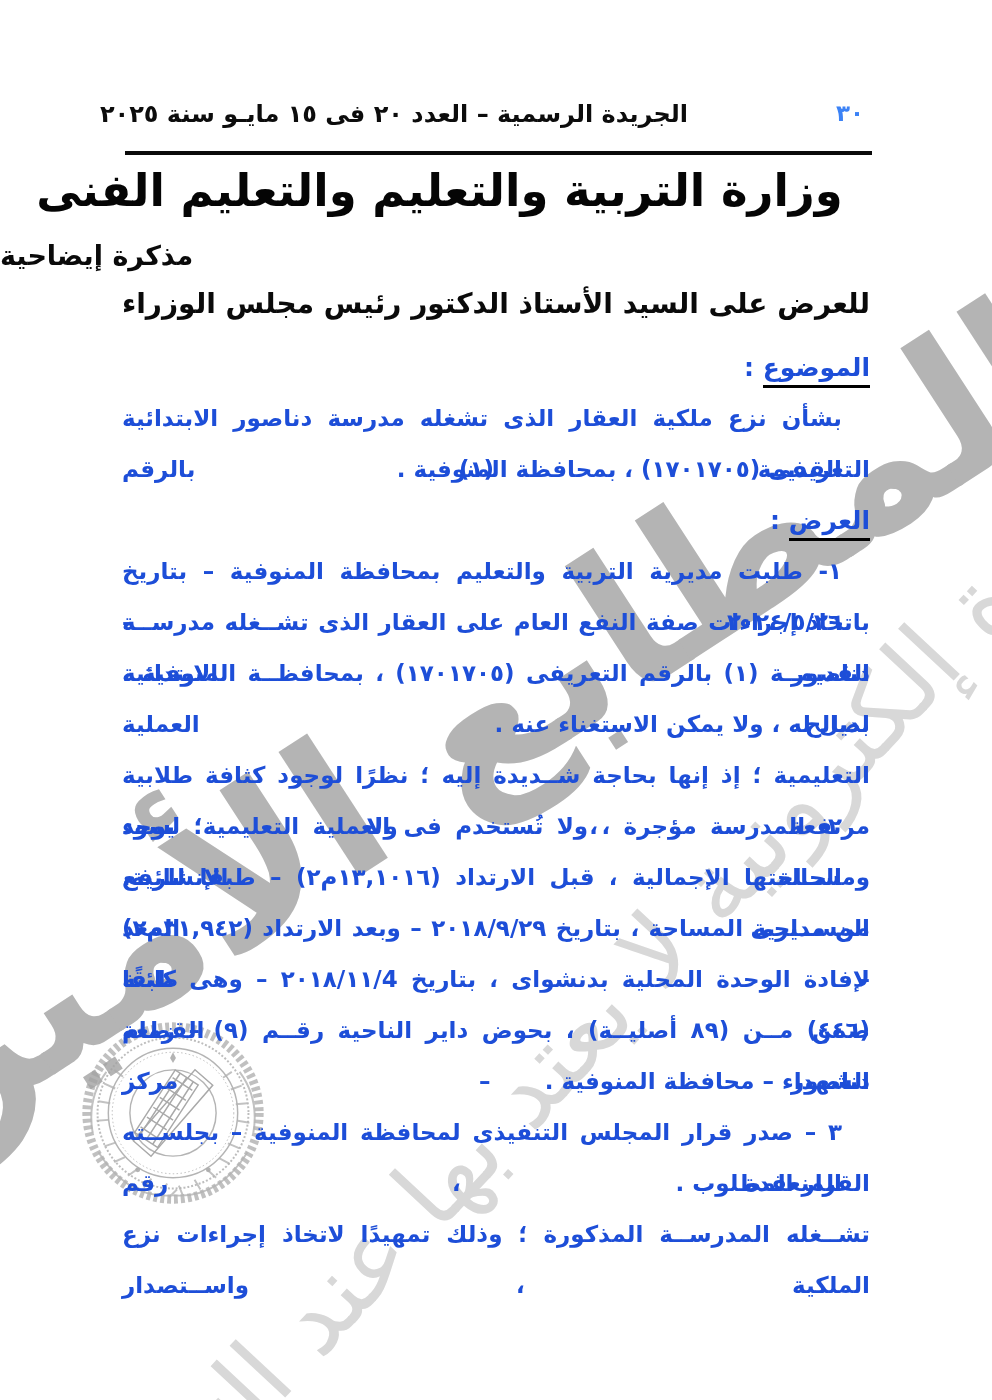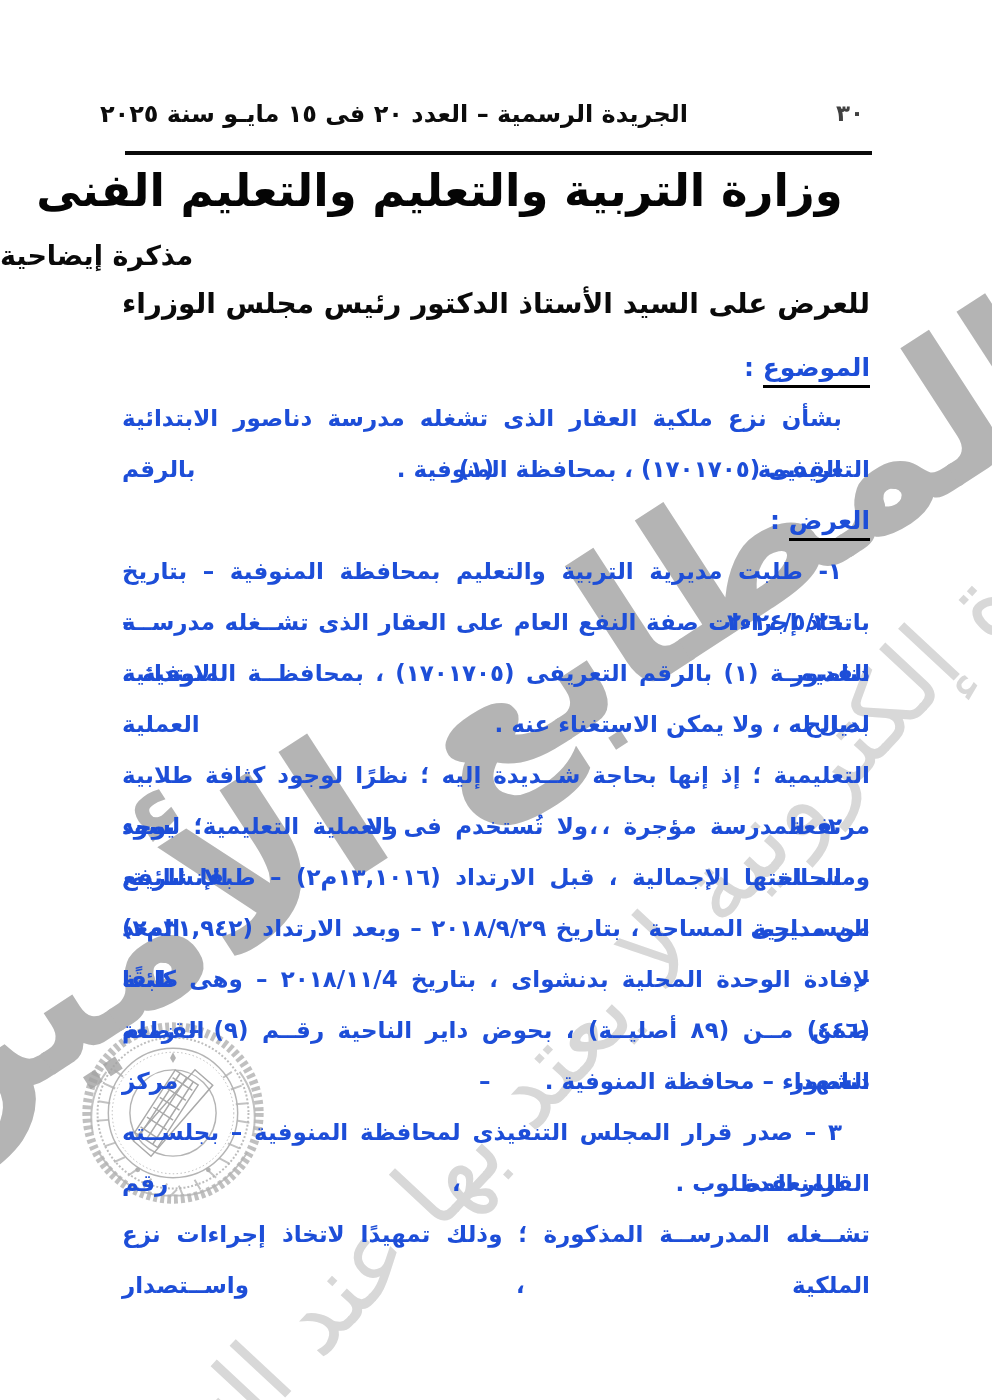--- a/index.html
+++ b/index.html
@@ -39,21 +39,21 @@
   
   .header{
     position:absolute;top:100px;left:0;width:992px;height:44px;z-index:5;
   }
   .issue-line{
     position:absolute;left:0;width:788px;text-align:center;
     font-size:24px;font-weight:bold;color:#0c0c0c;
   }
   .page-number{
     position:absolute;right:128px;top:0;
-    font-size:23px;font-weight:bold;color:#404040;
+    font-size:23px;font-weight:bold;color:#3b82f6;
   }
   .header-rule{
     position:absolute;top:151px;left:125px;width:747px;height:4px;
     background:#0a0a0a;z-index:5;
   }
   
   .ministry-title{
     position:absolute;top:164px;left:0;width:879px;text-align:center;
     font-size:45px;font-weight:bold;color:#050505;z-index:5;
     letter-spacing:-1px;

